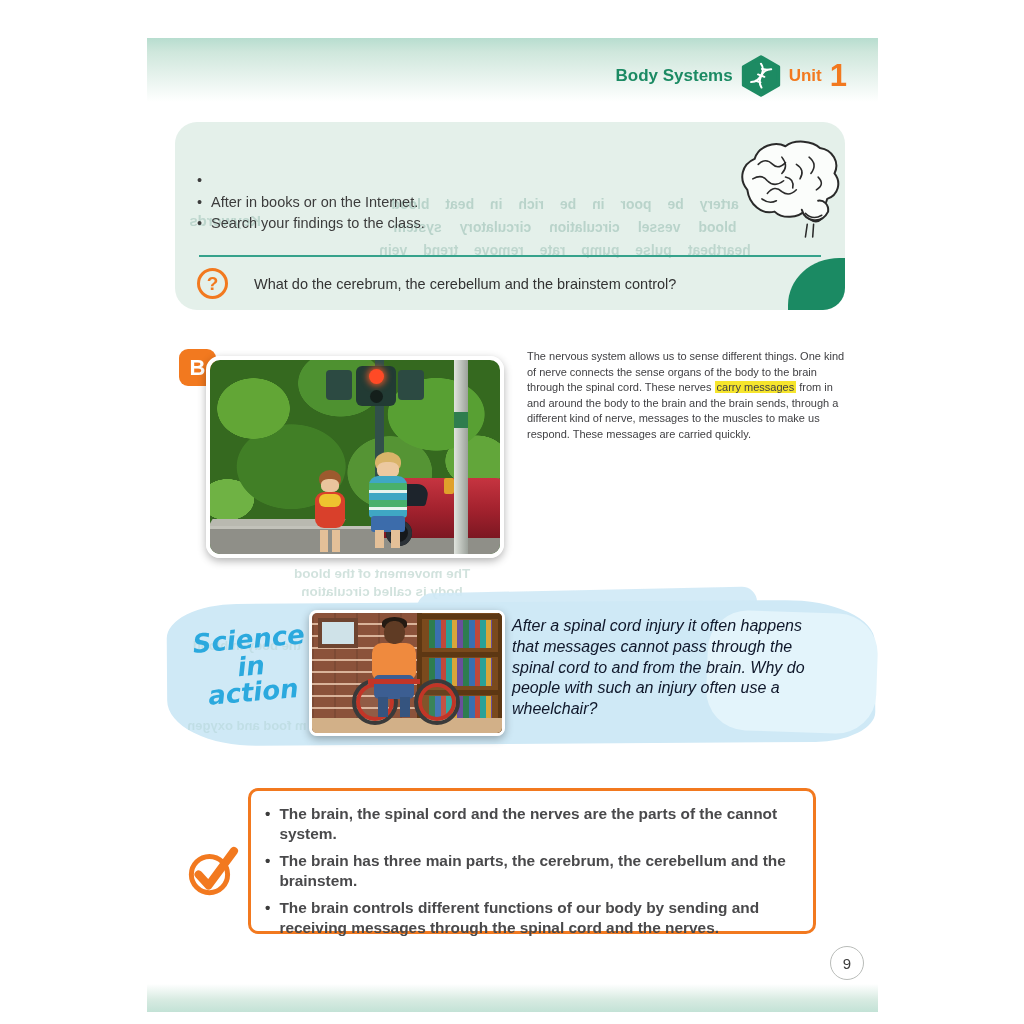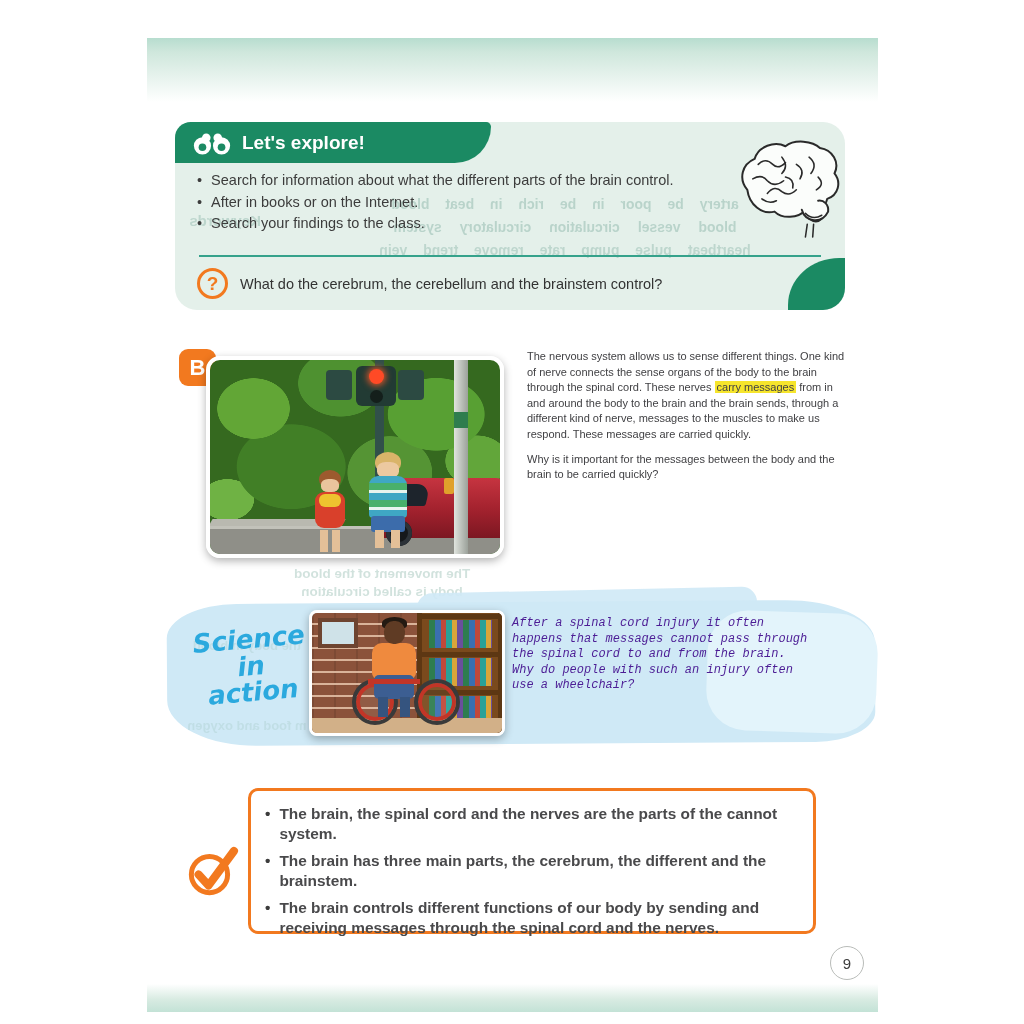--- a/index.html
+++ b/index.html
@@ -25,21 +25,21 @@
   .explore-tab{position:absolute;left:0;top:0;width:316px;height:41px;background:#1b8a63;
            border-radius:20px 6px 46px 0;display:flex;align-items:center;gap:9px;padding-left:16px;}
   .explore-heading{color:#fff;font-size:19px;font-weight:bold;}
   .explore-list{position:absolute;left:22px;top:50px;margin:0;padding:0;list-style:none;width:520px;}
   .explore-list li{display:flex;gap:9px;font-size:14.5px;color:#3c3c3c;margin-bottom:5.5px;}
   .dot{color:#3c3c3c;}
   .divider{position:absolute;left:24px;top:133px;width:622px;height:2px;background:#35a28b;}
   .question-row{position:absolute;left:22px;top:146px;display:flex;align-items:center;gap:12px;width:600px;}
   .qmark{width:31px;height:31px;border:3px solid #f2791f;border-radius:50%;color:#f2791f;
          font-weight:bold;font-size:19px;display:flex;align-items:center;justify-content:center;flex:0 0 auto;}
-  .question-text{font-size:14.5px;color:#333;}
+  .question-text{font-size:14.5px;color:#333;margin-left:14px;}
   .leaf{position:absolute;right:0;bottom:0;width:57px;height:52px;background:#1b8a63;
         border-radius:90% 0 22px 0;}
   .brain{position:absolute;left:556px;top:14px;}
 
   
   .bleed{position:absolute;transform:scaleX(-1);color:#8fb8ac;font-weight:600;pointer-events:none;}
   .bleed-a{left:110px;top:74px;width:560px;font-size:14px;text-align:center;word-spacing:12px;opacity:.5;}
   .bleed-b{left:110px;top:97px;width:560px;font-size:14px;text-align:center;word-spacing:14px;opacity:.5;}
   .bleed-c{left:110px;top:120px;width:560px;font-size:14px;text-align:center;word-spacing:12px;opacity:.45;}
   .bleed-k{left:-4px;top:90px;width:90px;font-size:15px;opacity:.45;}
@@ -108,22 +108,22 @@
       border-radius:70px 90px 60px 90px / 34px 42px 30px 46px;transform:rotate(-.4deg);}
   .brush-top{position:absolute;left:270px;top:552px;width:340px;height:30px;background:#cfe9f6;
       border-radius:18px;transform:rotate(-1.2deg);opacity:.9;}
   .brush-light{position:absolute;left:560px;top:574px;width:170px;height:120px;background:#e3f4fb;
       border-radius:40px;transform:rotate(2deg);}
   .science-title{position:absolute;left:28px;top:588px;width:152px;text-align:center;
       transform:rotate(-5deg);color:#2ba9de;font-weight:bold;font-style:italic;font-size:26px;
       line-height:1.02;font-family:"DejaVu Sans",sans-serif;}
   .science-title span{display:block;}
   .photo-wheelchair{left:162px;top:572px;width:196px;height:126px;border-width:3px;border-radius:8px;}
-  .science-text{position:absolute;left:365px;top:578px;width:302px;font-size:12px;font-style:italic;
-      color:#4c1d95;line-height:1.3;font-family:Liberation Mono, monospace;}
+  .science-text{position:absolute;left:365px;top:578px;width:302px;font-size:16px;font-style:italic;
+      color:#0f172a;line-height:1.3;font-family:Liberation Sans, sans-serif;}
 
   
   .wall{position:absolute;inset:0;background:
       repeating-linear-gradient(0deg,rgba(226,190,164,.9) 0 2px,rgba(0,0,0,0) 2px 12px),
       repeating-linear-gradient(90deg,rgba(0,0,0,.10) 0 2px,rgba(0,0,0,0) 2px 22px),#8b523a;}
   .window{position:absolute;left:6px;top:5px;width:40px;height:30px;background:#cfe2e8;border:4px solid #6e4430;}
   .shelf{position:absolute;right:0;top:0;bottom:0;width:45%;background:#7a4a1d;
       border-left:5px solid #5d3713;border-right:4px solid #5d3713;}
   .shelf-rows{position:absolute;inset:0;background:repeating-linear-gradient(0deg,#5d3713 0 5px,rgba(0,0,0,0) 5px 38px);}
   .books{position:absolute;left:7px;right:6px;height:28px;
@@ -153,43 +153,46 @@
       font-size:15px;color:#3c3c3c;}
 </style>
 </head>
 <body>
 
 <div class="screen">
   <div class="page">
     <div class="band-top"></div>
     <div class="band-bottom"></div>
 
+    <div class="header">
+      <span class="hdr-title">Body Systems</span>
+      <svg width="40" height="44" viewBox="0 0 48 52">
+        <polygon points="24,3 45,15 45,37 24,49 3,37 3,15" fill="#1d8b63" stroke="#1d8b63" stroke-width="4" stroke-linejoin="round"></polygon>
+        <g transform="rotate(28 24 26)" stroke="#fff" stroke-width="2.4" fill="none" stroke-linecap="round">
+          <path d="M17,13 C29,19 19,31 31,38"></path>
+          <path d="M31,13 C19,19 29,31 17,38"></path>
+          <path d="M21,18 L27,16"></path>
+            <path d="M20,26 L28,25"></path>
+            <path d="M21,34 L27,33"></path>
+        </g>
+      </svg>
+      <span class="hdr-unit">Unit</span>
+      <span class="hdr-num">1</span>
+    </div>
 
     <section class="explore">
       <span class="bleed bleed-a">artery be poor in be rich in beat blood</span>
       <span class="bleed bleed-b">blood vessel circulation circulatory system</span>
       <span class="bleed bleed-c">heartbeat pulse pump rate remove trend vein</span>
       <span class="bleed bleed-k">Keywords</span>
 
-      <div class="explore-tab">
-        <svg width="42" height="26" viewBox="0 0 44 26">
-          <circle cx="16" cy="7.5" r="4.5" fill="#fff"></circle>
-            <circle cx="28" cy="7.5" r="4.5" fill="#fff"></circle>
-          <circle cx="12" cy="16" r="9" fill="#fff"></circle>
-            <circle cx="32" cy="16" r="9" fill="#fff"></circle>
-          <circle cx="12" cy="17.5" r="4" fill="#1b8a63"></circle>
-            <circle cx="32" cy="17.5" r="4" fill="#1b8a63"></circle>
-        </svg>
-        <span class="explore-heading">Let's explore!</span>
-      </div>
 
       <ul class="explore-list">
         <li>
             <span class="dot">•</span>
-            <span>Search for information about what the different parts of the brain control.</span>
           </li>
         <li>
             <span class="dot">•</span>
             <span>After in books or on the Internet.</span>
           </li>
         <li>
             <span class="dot">•</span>
             <span>Search your findings to the class.</span>
           </li>
       </ul>
@@ -260,21 +263,20 @@
           <div class="girl-head"></div>
         <div class="girl-pack"></div>
           <div class="girl-flap"></div>
         <div class="girl-legl"></div>
           <div class="girl-legr"></div>
       </div>
     </figure>
 
     <div class="b-text">
       <p><span>The nervous system allows us to sense different things. One kind of nerve connects the sense organs of the body to the brain through the spinal cord. These nerves </span><mark>carry messages</mark><span> from in and around the body to the brain and the brain sends, through a different kind of nerve, messages to the muscles to make us respond. These messages are carried quickly.</span></p>
-      <p>Why is it important for the messages between the body and the brain to be carried quickly?</p>
     </div>
 
     <span class="bleed bleed-p1">The movement of the blood</span>
     <span class="bleed bleed-p2">body is called circulation</span>
 
     <div class="brush-top"></div>
     <div class="brush-main"></div>
     <div class="brush-light"></div>
     <span class="bleed bleed-s1">the body in blood</span>
     <span class="bleed bleed-s2">m food and oxygen</span>
@@ -314,21 +316,21 @@
     </svg>
 
     <div class="summary-box">
       <ul class="summary-list">
         <li>
             <span class="dot">•</span>
             <span>The brain, the spinal cord and the nerves are the parts of the cannot system.</span>
           </li>
         <li>
             <span class="dot">•</span>
-            <span>The brain has three main parts, the cerebrum, the different and the brainstem.</span>
+            <span>The brain has three main parts, the cerebrum, the cerebellum and the brainstem.</span>
           </li>
         <li>
             <span class="dot">•</span>
             <span>The brain controls different functions of our body by sending and receiving messages through the spinal cord and the nerves.</span>
           </li>
       </ul>
     </div>
 
     <div class="page-num">9</div>
   </div>

